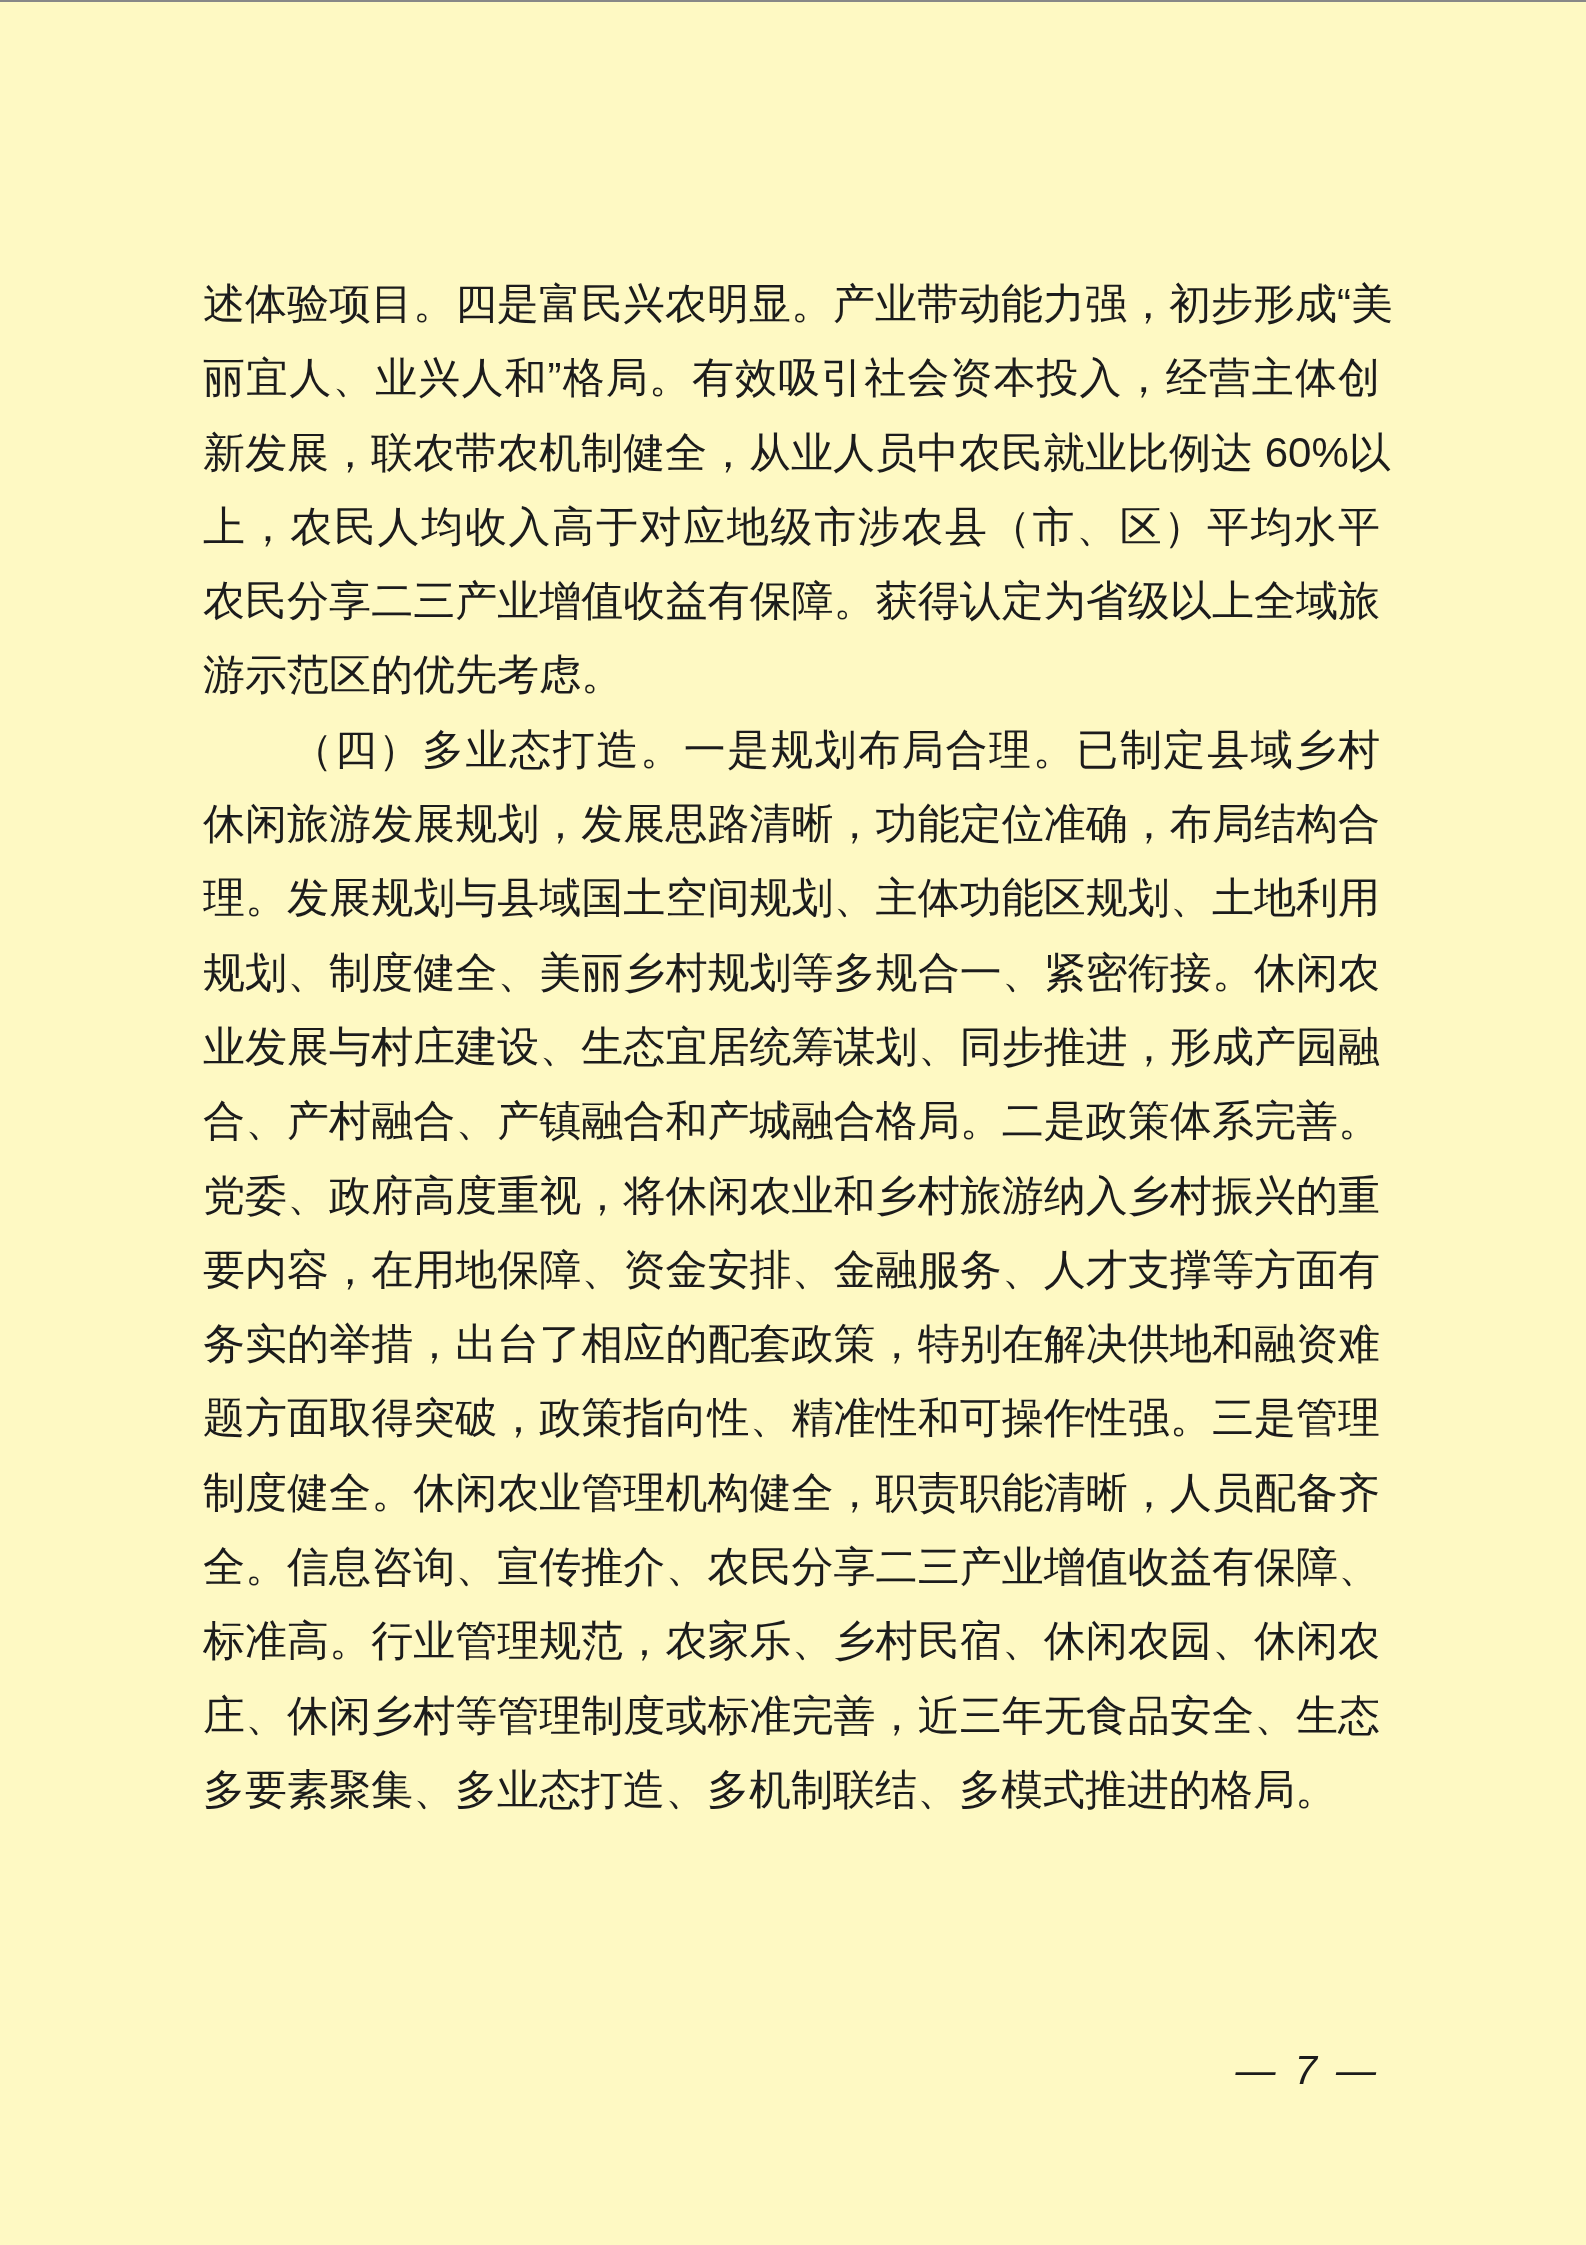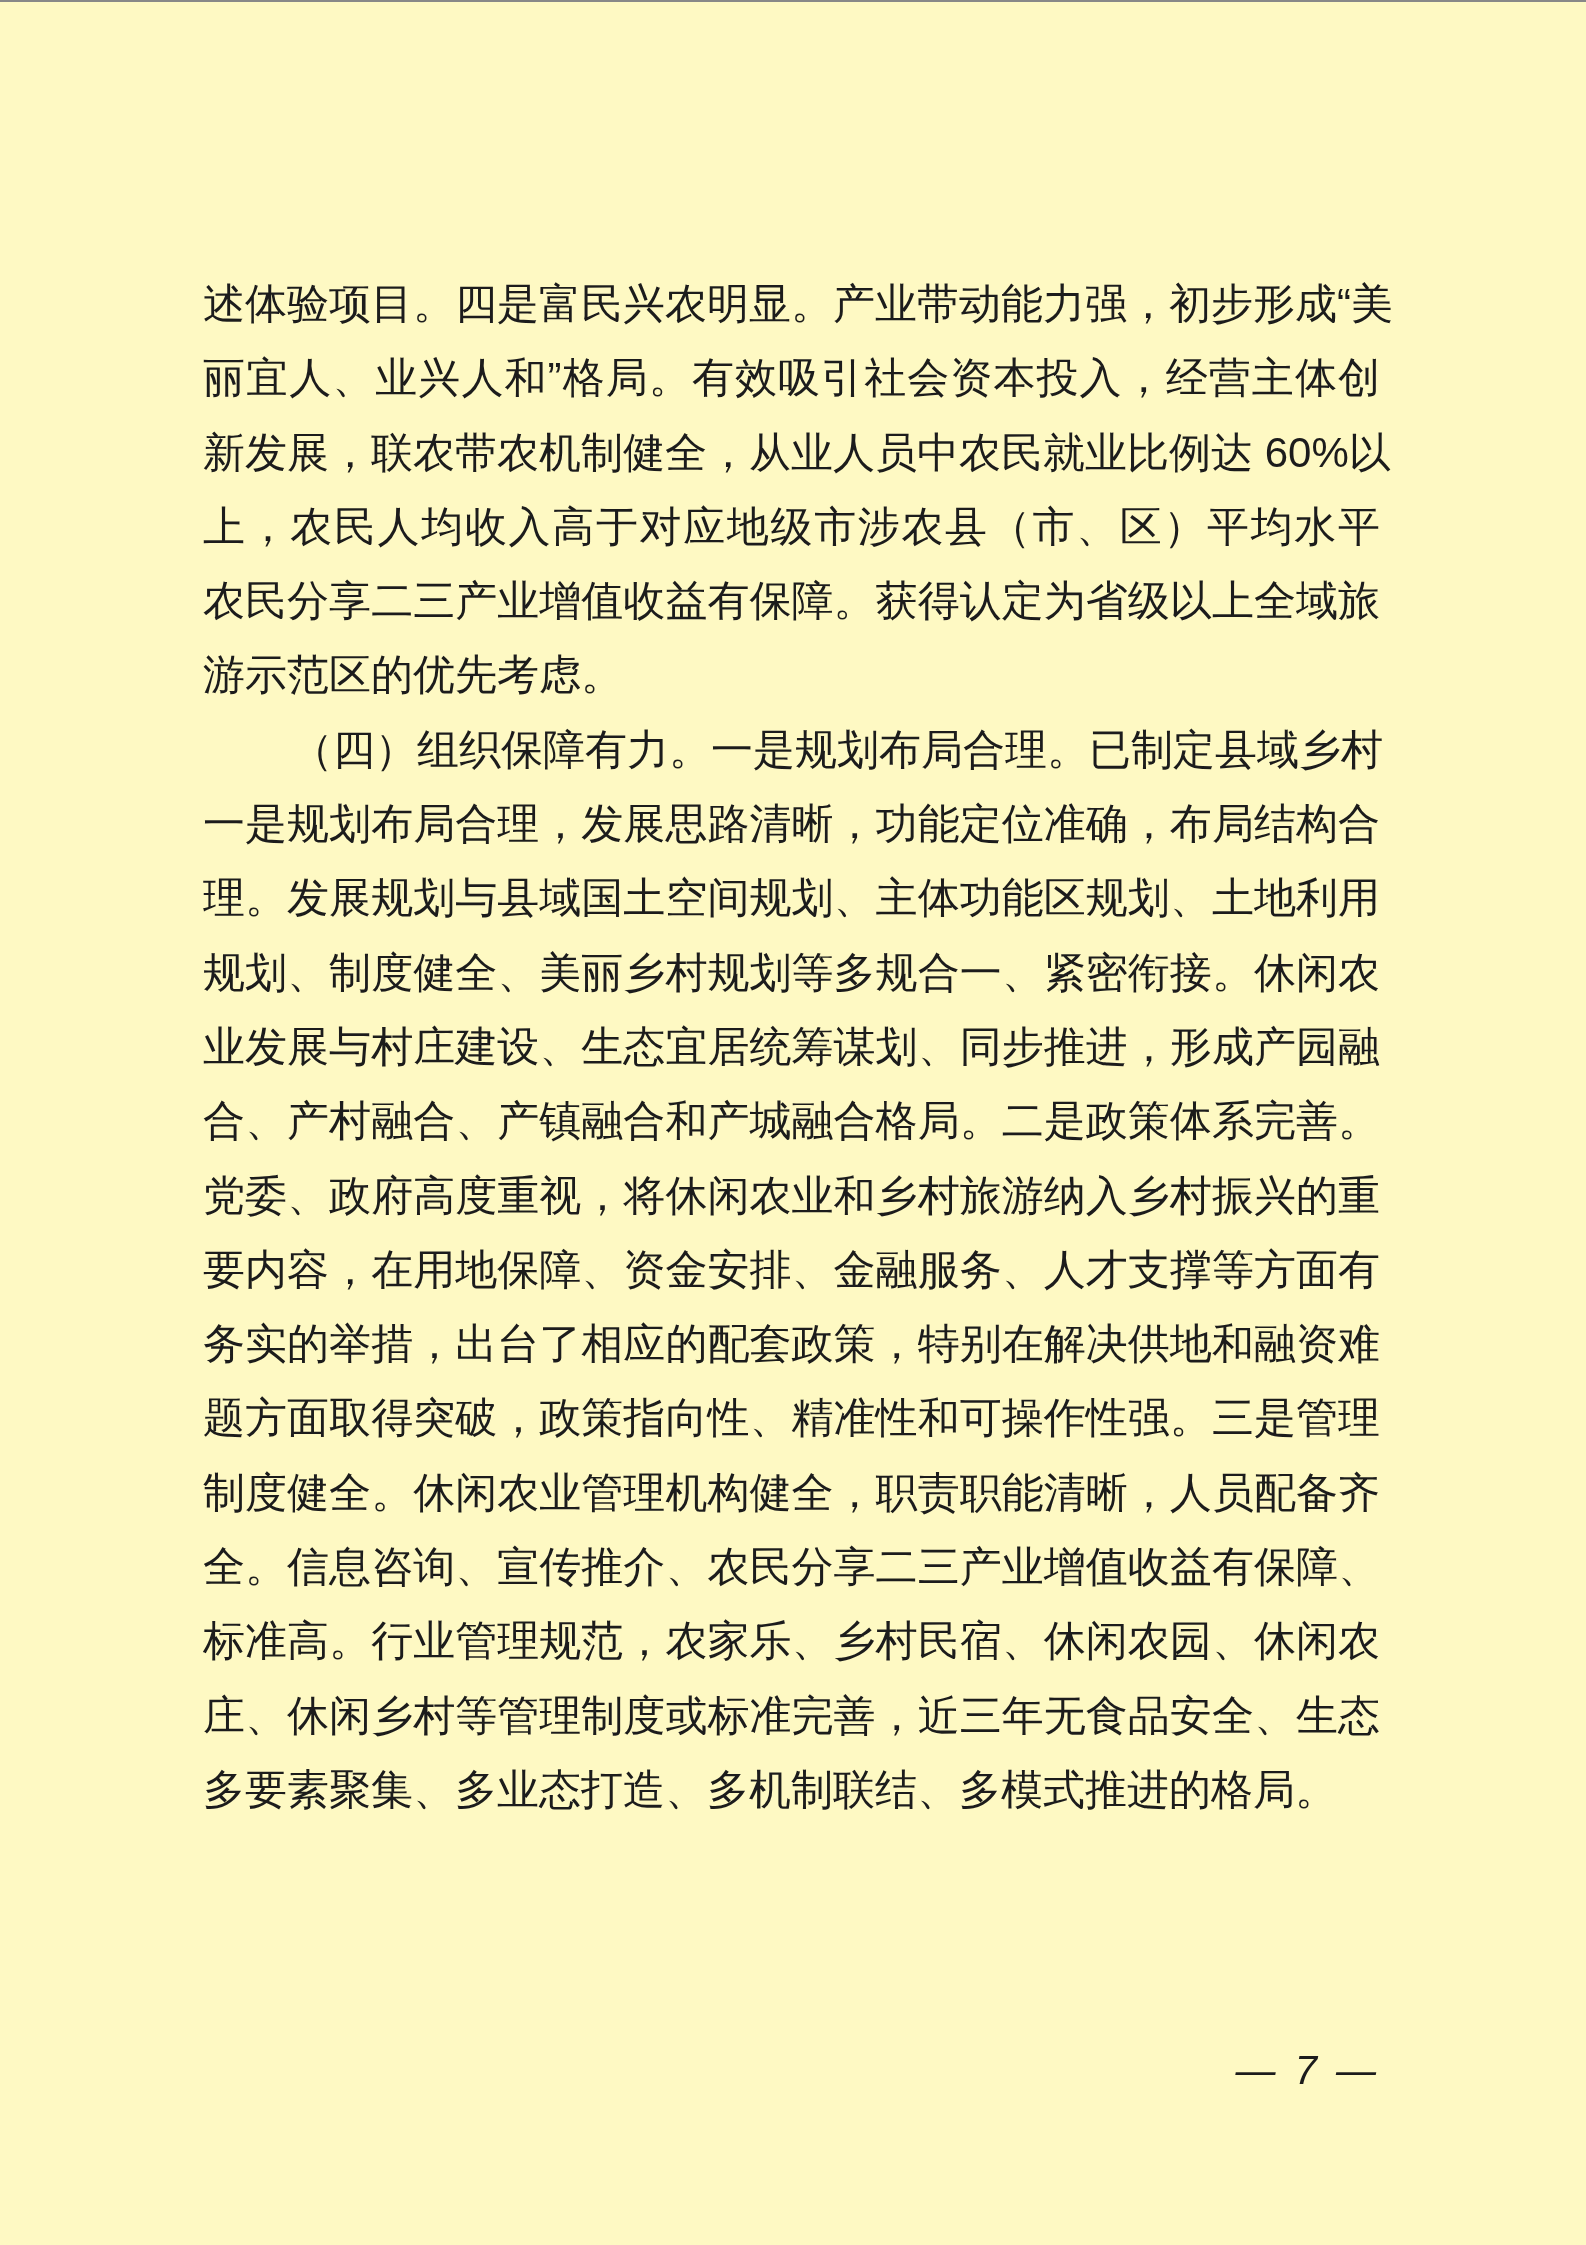--- a/index.html
+++ b/index.html
@@ -57,22 +57,22 @@
 <body>
 
 <div class="page">
   <div class="doc-body">
       <div class="line">述体验项目。四是富民兴农明显。产业带动能力强，初步形成“美</div>
       <div class="line">丽宜人、业兴人和”格局。有效吸引社会资本投入，经营主体创</div>
       <div class="line">新发展，联农带农机制健全，从业人员中农民就业比例达 60%以</div>
       <div class="line">上，农民人均收入高于对应地级市涉农县（市、区）平均水平</div>
       <div class="line">农民分享二三产业增值收益有保障。获得认定为省级以上全域旅</div>
       <div class="line para-end">游示范区的优先考虑。</div>
-      <div class="line indented">（四）组织保障有力。一是规划布局合理。已制定县域乡村</div>
-      <div class="line">一是规划布局合理，发展思路清晰，功能定位准确，布局结构合</div>
+      <div class="line indented">（四）多业态打造。一是规划布局合理。已制定县域乡村</div>
+      <div class="line">休闲旅游发展规划，发展思路清晰，功能定位准确，布局结构合</div>
       <div class="line">理。发展规划与县域国土空间规划、主体功能区规划、土地利用</div>
       <div class="line">规划、制度健全、美丽乡村规划等多规合一、紧密衔接。休闲农</div>
       <div class="line">业发展与村庄建设、生态宜居统筹谋划、同步推进，形成产园融</div>
       <div class="line">合、产村融合、产镇融合和产城融合格局。二是政策体系完善。</div>
       <div class="line">党委、政府高度重视，将休闲农业和乡村旅游纳入乡村振兴的重</div>
       <div class="line">要内容，在用地保障、资金安排、金融服务、人才支撑等方面有</div>
       <div class="line">务实的举措，出台了相应的配套政策，特别在解决供地和融资难</div>
       <div class="line">题方面取得突破，政策指向性、精准性和可操作性强。三是管理</div>
       <div class="line">制度健全。休闲农业管理机构健全，职责职能清晰，人员配备齐</div>
       <div class="line">全。信息咨询、宣传推介、农民分享二三产业增值收益有保障、</div>

